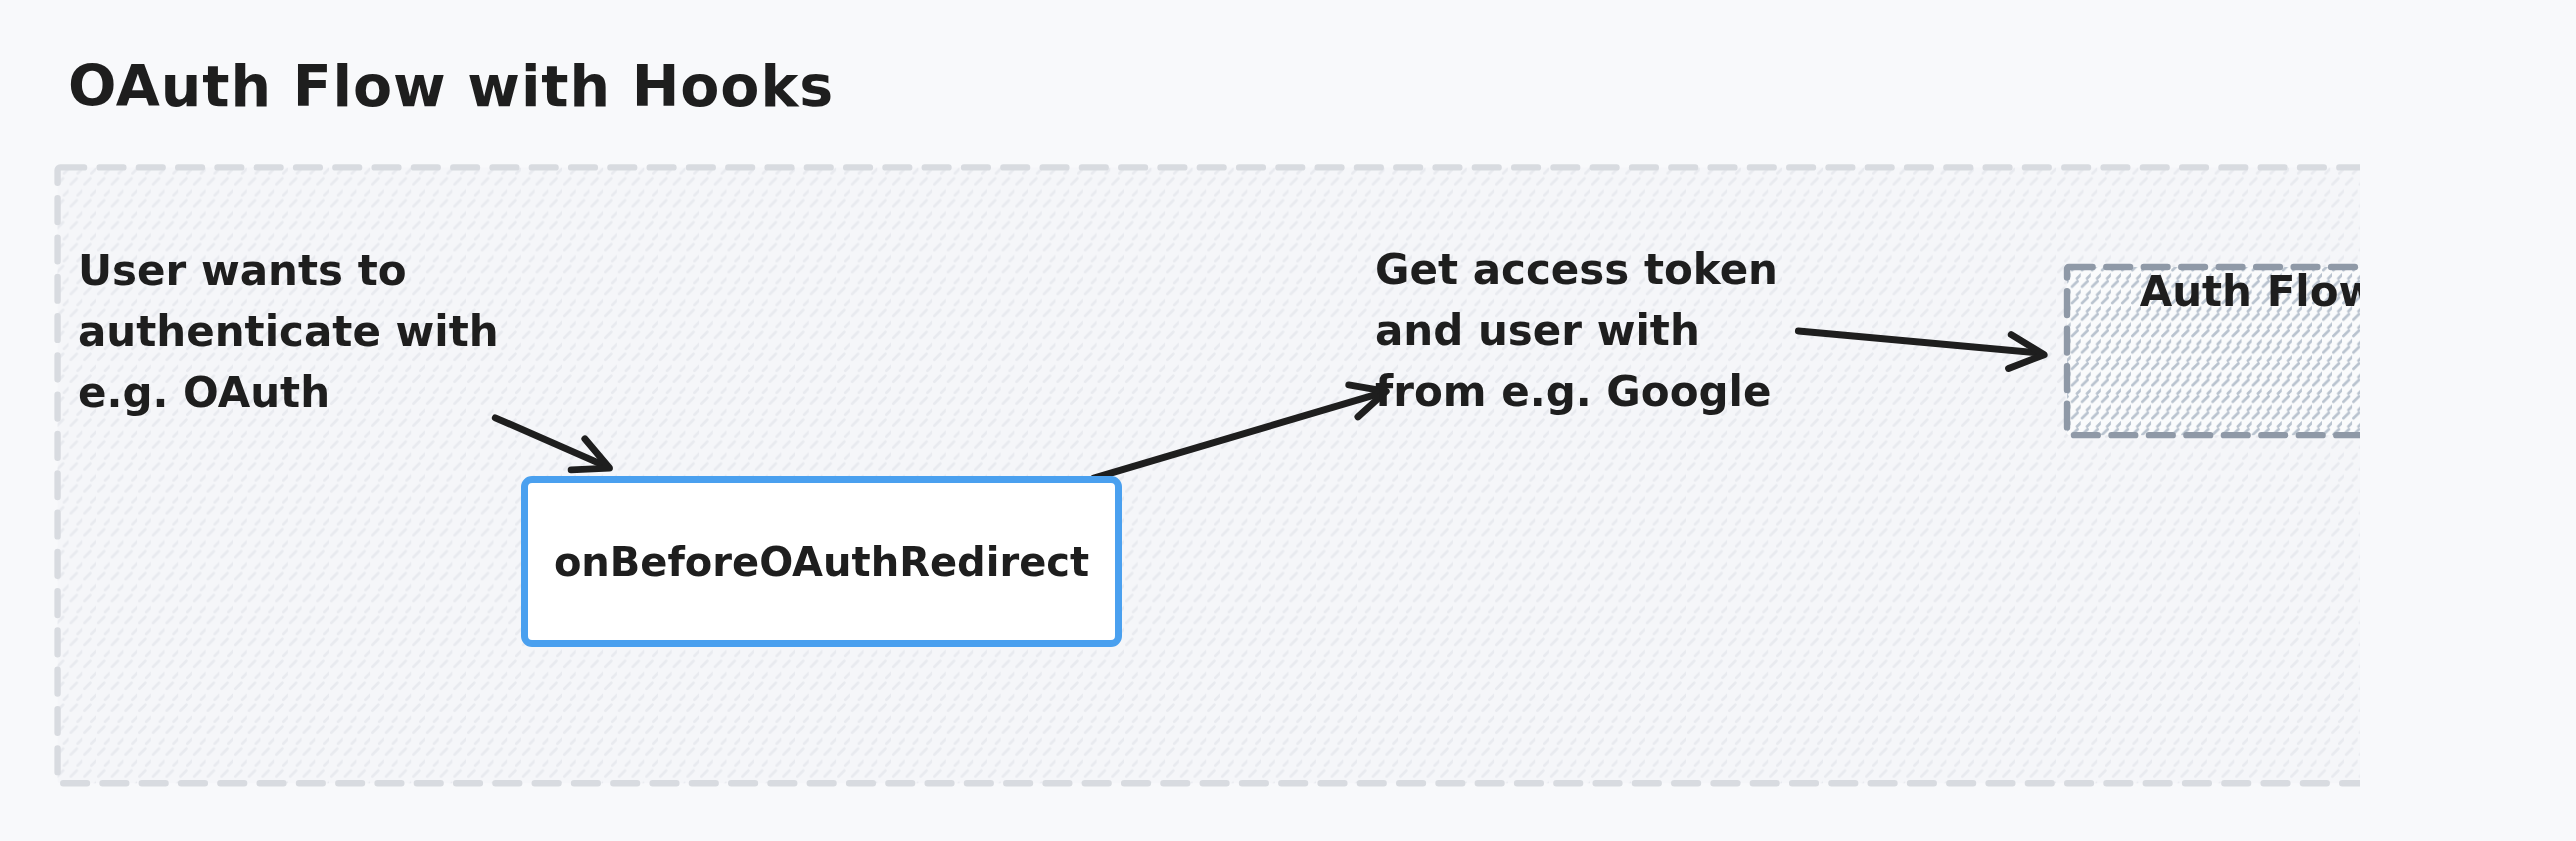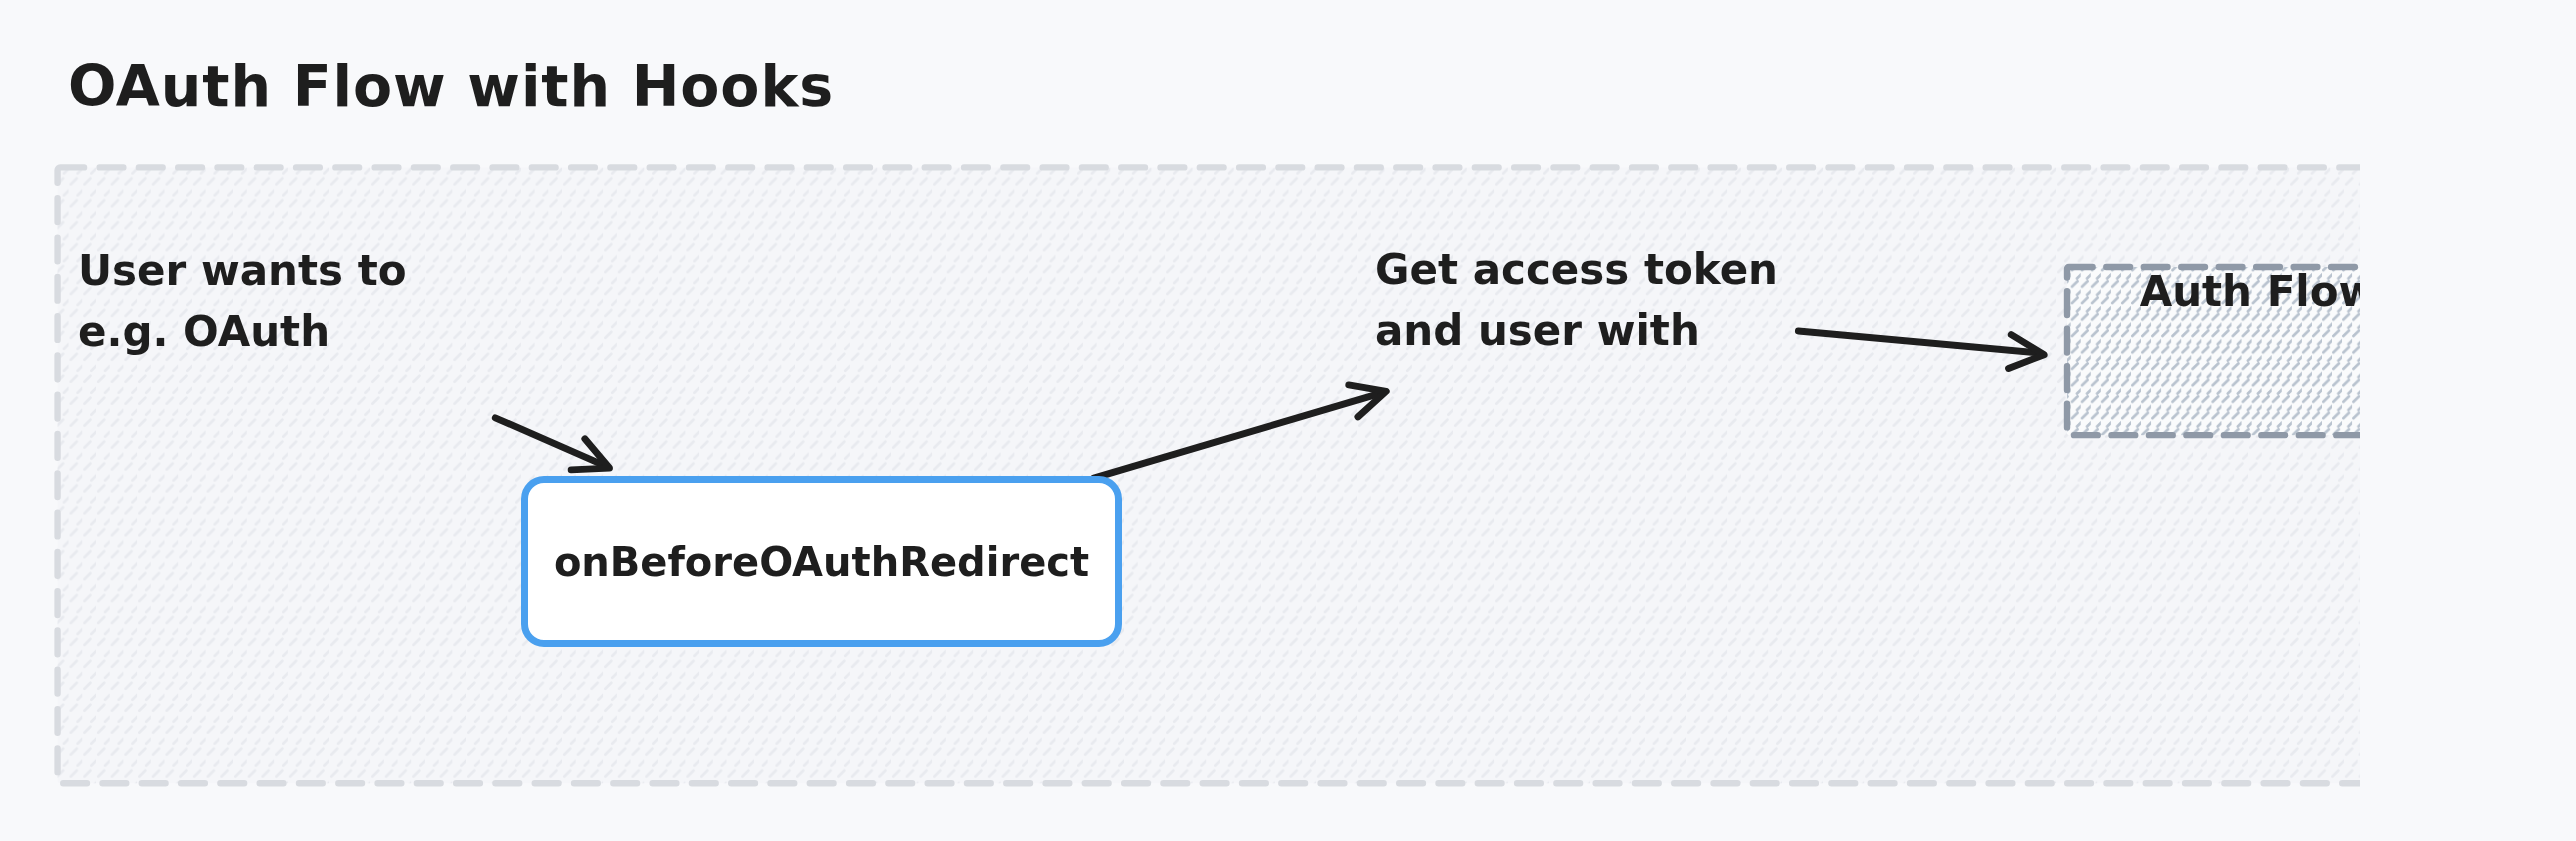--- a/index.html
+++ b/index.html
@@ -41,21 +41,21 @@
   }
   .annotation div{white-space:nowrap;}
   .annotation.user-request{left:78px;top:240px;}
   .annotation.token-exchange{left:1375px;top:239px;}
 
   .node-hook{
     position:absolute;z-index:3;
     left:521px;top:476px;width:601px;height:171px;
     background:#ffffff;
     border:7.3px solid var(--c-accent_blue);
-    border-radius:23px;
+    border-radius:11px;
     display:flex;align-items:center;justify-content:center;
     font-size:40px;font-weight:700;color:var(--c-ink);
     white-space:nowrap;
   }
   .node-auth{
     position:absolute;z-index:3;
     left:2067px;top:267px;width:383px;height:168px;
     display:flex;align-items:flex-start;justify-content:center;
     font-size:42px;font-weight:700;color:var(--c-ink);
     white-space:nowrap;
@@ -104,26 +104,28 @@
     <g>
       <path class="arrow" d="M1968 362 L2231 386"></path>
       <path class="arrow" d="M2198 403 L2237 388 L2201 366"></path>
     </g>
   </svg>
 
   <div class="page-title">OAuth Flow with Hooks</div>
 
   <div class="annotation user-request">
     <div>User wants to</div>
+    <div>authenticate with</div>
     <div>e.g. OAuth</div>
   </div>
 
   <div class="annotation token-exchange">
     <div>Get access token</div>
     <div>and user with</div>
+    <div>from e.g. Google</div>
   </div>
 
   <div class="node-hook">
     <span>onBeforeOAuthRedirect</span>
   </div>
 
   <div class="node-auth">
     <span>Auth Flow</span>
   </div>
 

